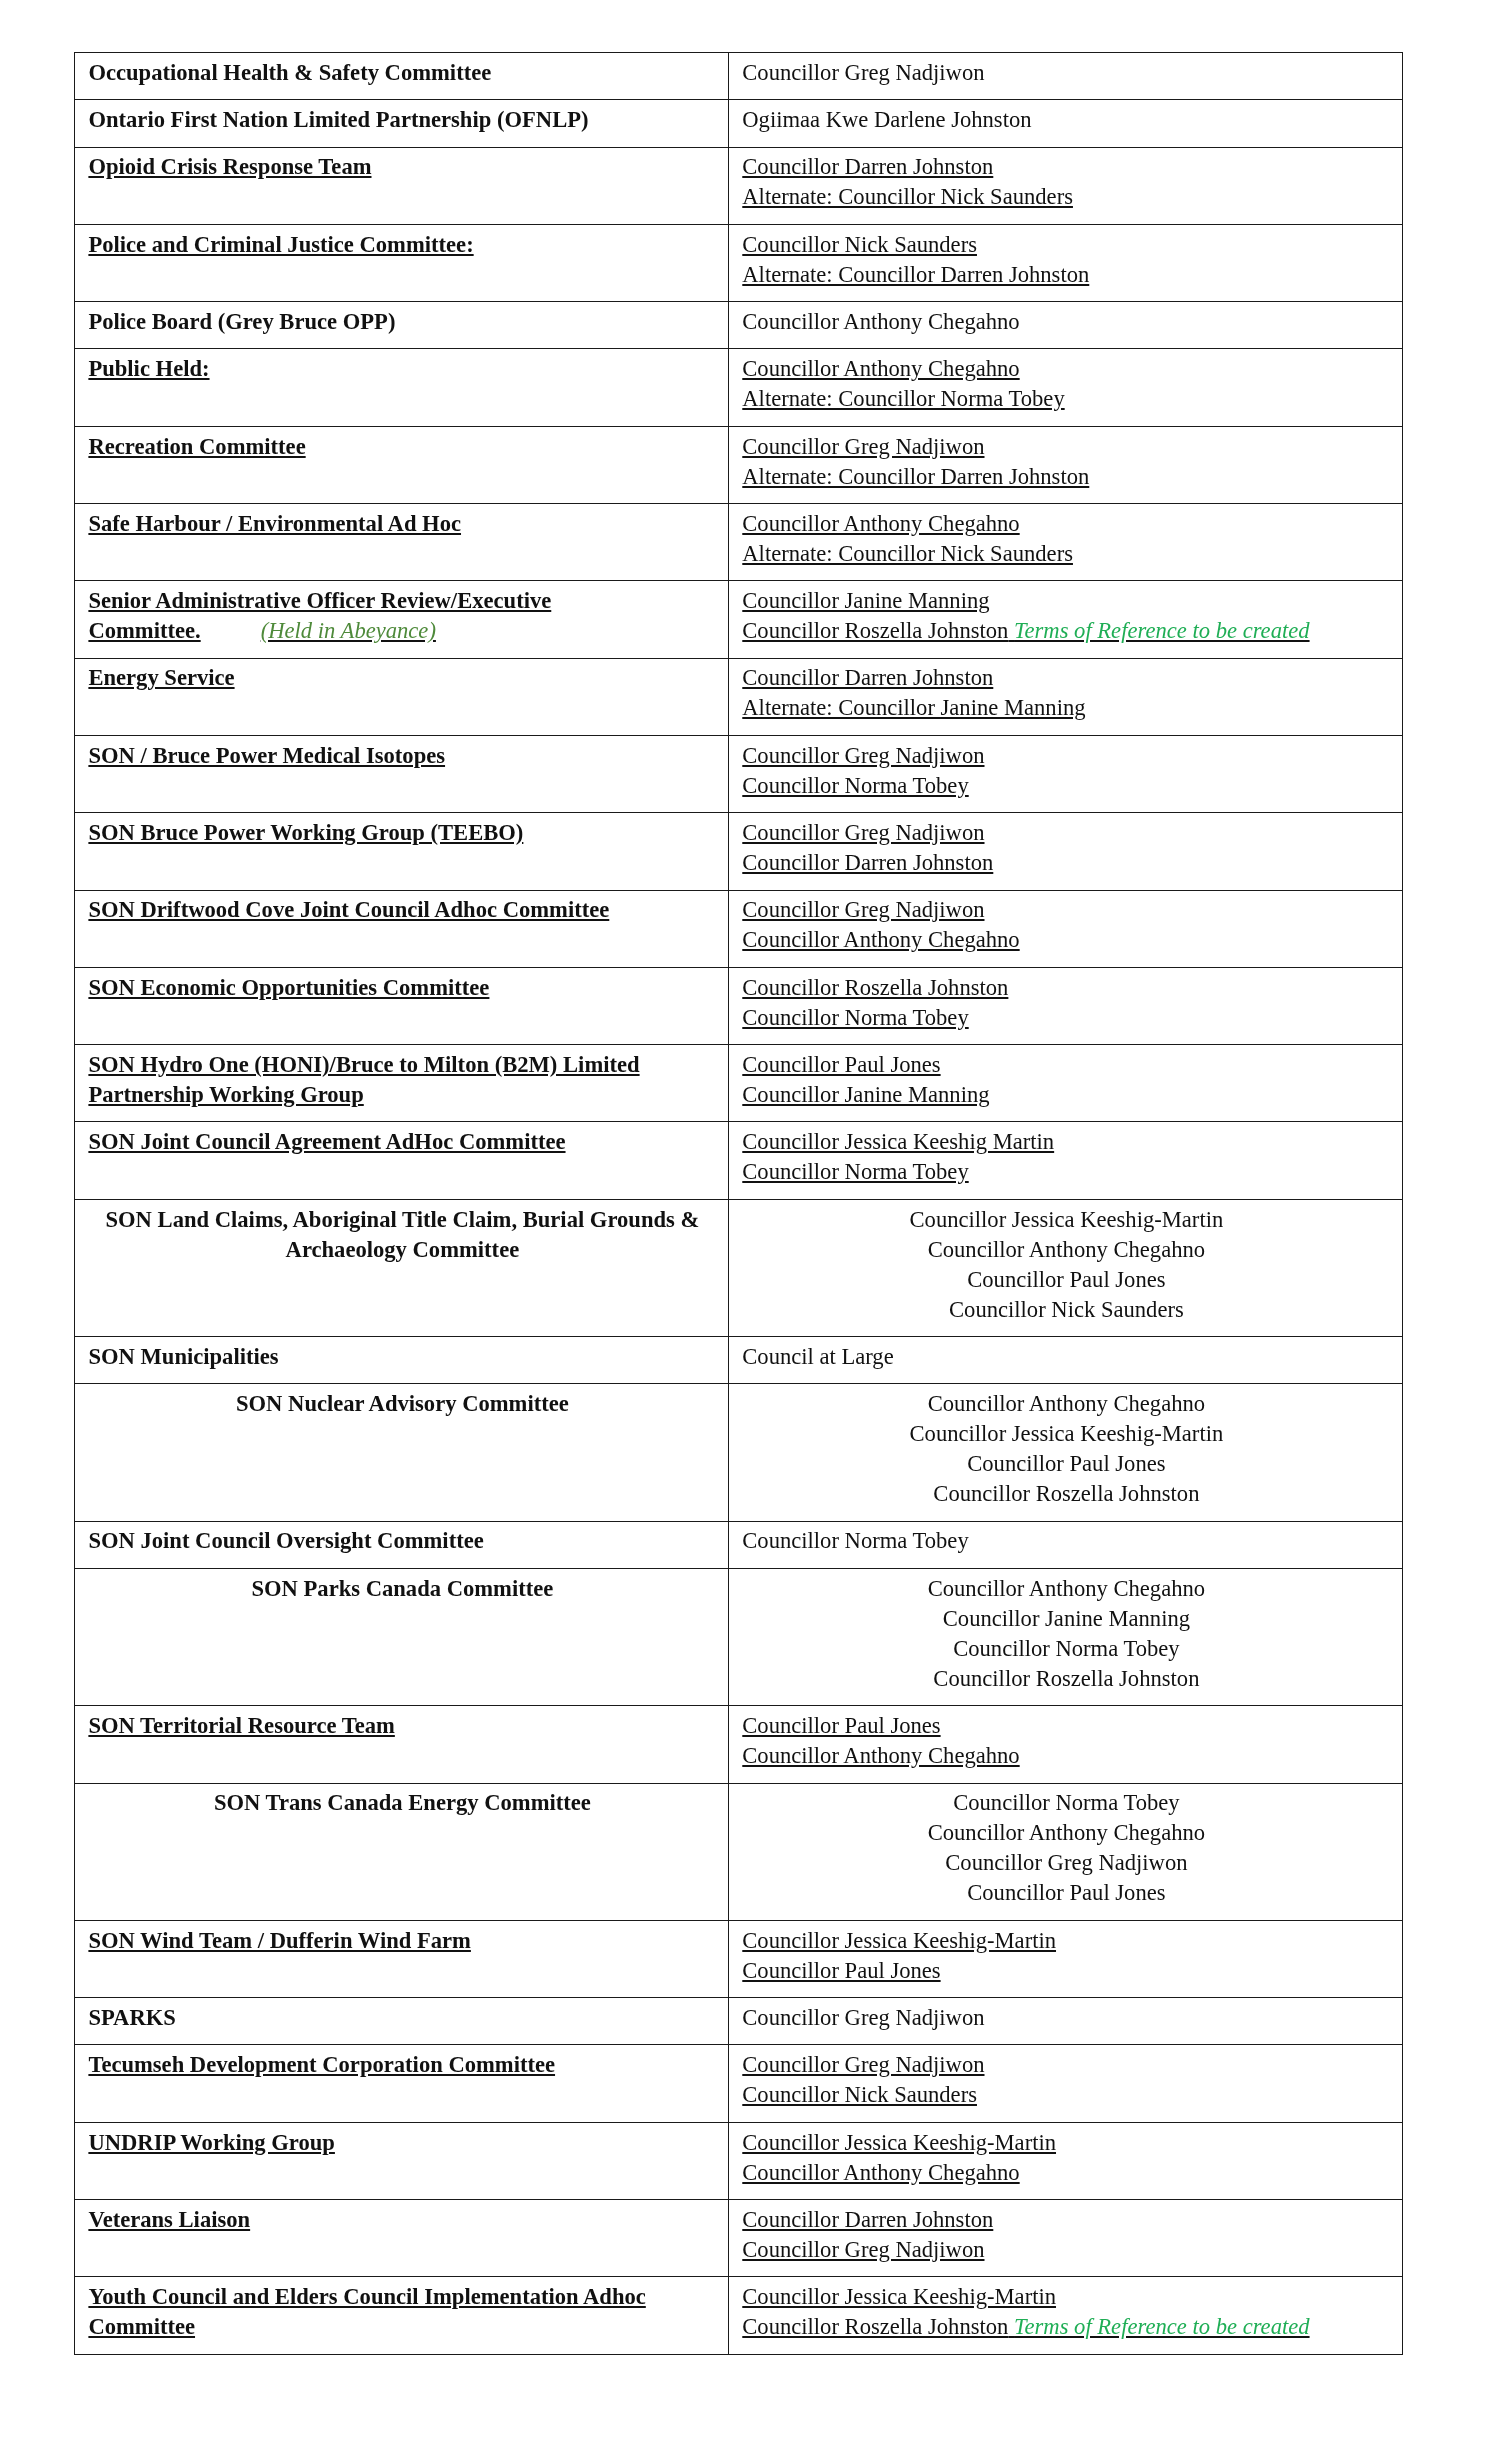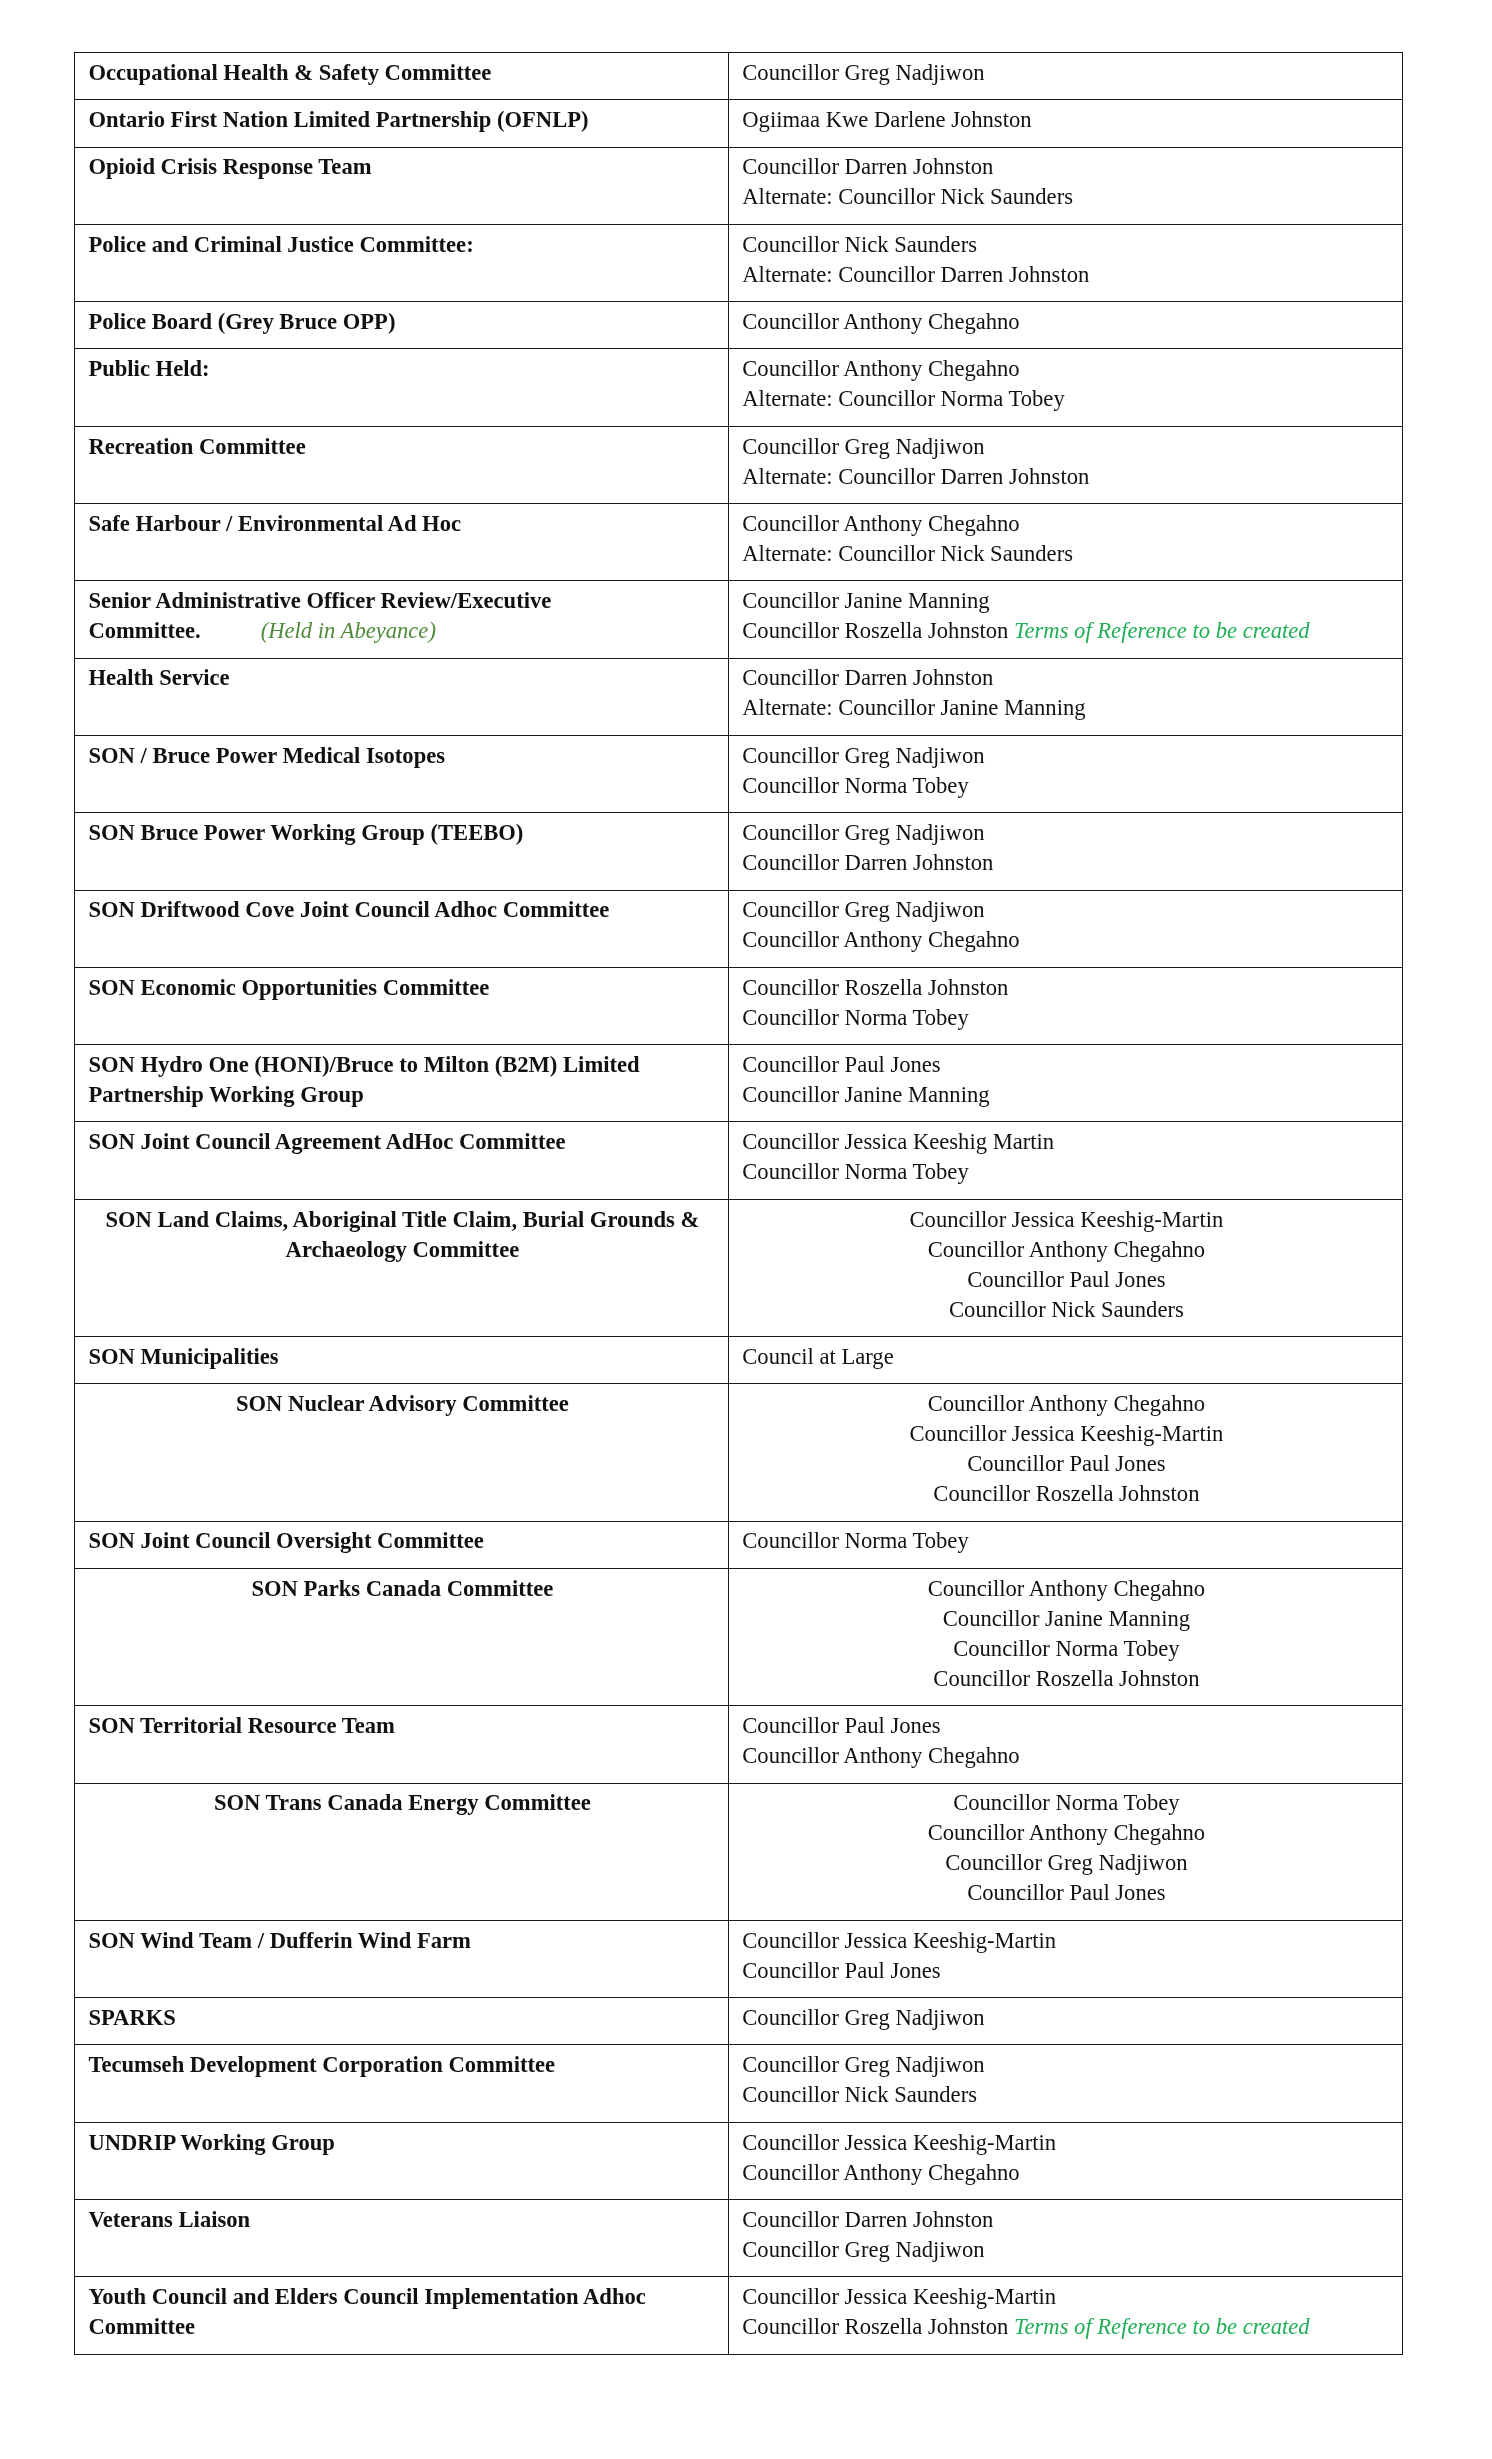--- a/index.html
+++ b/index.html
@@ -19,21 +19,21 @@
     vertical-align: top;
     padding: 4.8px 11.5px 11.5px 13.4px;
     line-height: 30px;
   }
   td.c-name { width: 628px; font-weight: bold; }
   td.c-members { font-weight: normal; }
   .member-line { display: block; white-space: nowrap; }
   .abeyance { color: #4e8a3a; font-style: italic; font-weight: normal; margin-left: 60px; }
   .tor { color: #1fae55; font-style: italic; }
   tr.h1 td { height: 28px; }
-  tr.h2 td { height: 58px; }
+  tr.h2 td { height: 58px; text-decoration: underline; }
   tr.h4 td { height: 117px; text-align: center; }
 </style>
 </head>
 <body>
 
 <div class="page">
   <table class="committees">
     <tbody>
       <tr class="h1">
         <td class="c-name">Occupational Health &amp; Safety Committee</td>
@@ -92,21 +92,21 @@
         <td class="c-name">
           <span class="member-line">Senior Administrative Officer Review/Executive</span>
           <span class="member-line"><span>Committee.</span><span class="abeyance">(Held in Abeyance)</span></span>
         </td>
         <td class="c-members">
           <span class="member-line">Councillor Janine Manning</span>
           <span class="member-line"><span>Councillor Roszella Johnston</span> <span class="tor">Terms of Reference to be created</span></span>
         </td>
       </tr>
       <tr class="h2">
-        <td class="c-name">Health Service</td>
+        <td class="c-name">Energy Service</td>
         <td class="c-members">
           <span class="member-line">Councillor Darren Johnston</span>
           <span class="member-line">Alternate: Councillor Janine Manning</span>
         </td>
       </tr>
       <tr class="h2">
         <td class="c-name">SON / Bruce Power Medical Isotopes</td>
         <td class="c-members">
           <span class="member-line">Councillor Greg Nadjiwon</span>
           <span class="member-line">Councillor Norma Tobey</span>

